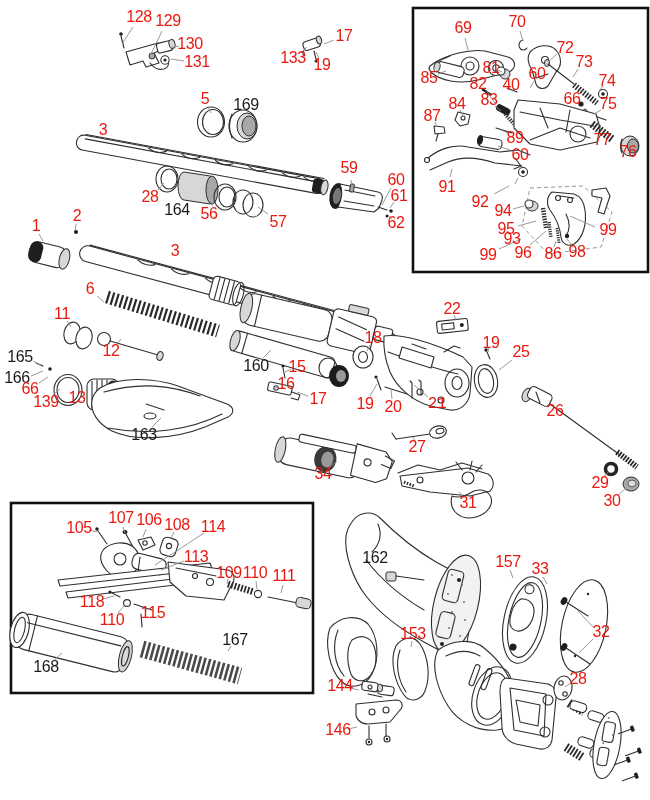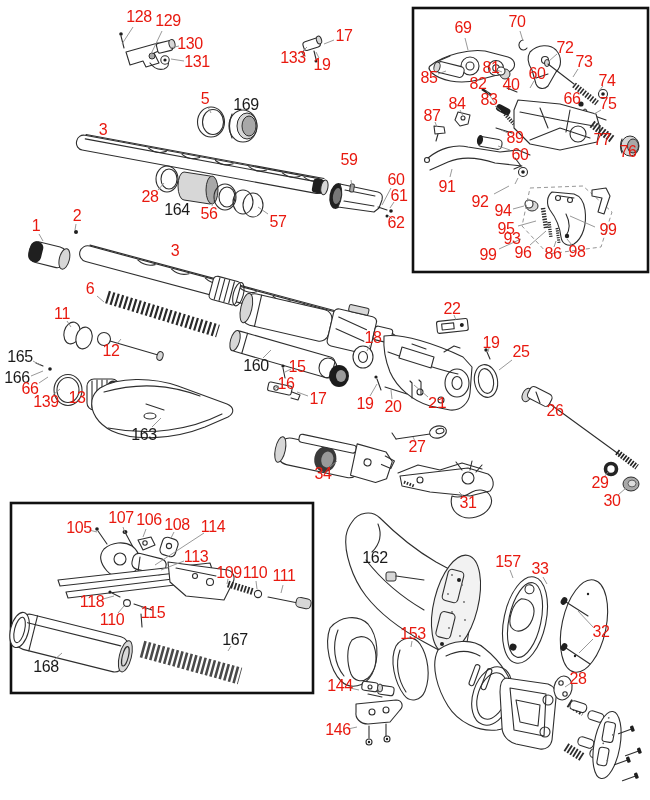--- a/index.html
+++ b/index.html
@@ -593,21 +593,21 @@
       <span class="part-label standard" style="left: 293px; top: 58px;">133</span>
       <span class="part-label standard" style="left: 344px; top: 36px;">17</span>
       <span class="part-label standard" style="left: 322px; top: 65px;">19</span>
       <span class="part-label standard" style="left: 205px; top: 99px;">5</span>
       <span class="part-label assembly" style="left: 246px; top: 105px;">169</span>
       <span class="part-label standard" style="left: 103px; top: 130px;">3</span>
       <span class="part-label standard" style="left: 150px; top: 197px;">28</span>
       <span class="part-label assembly" style="left: 177px; top: 210px;">164</span>
       <span class="part-label standard" style="left: 209px; top: 214px;">56</span>
       <span class="part-label standard" style="left: 278px; top: 222px;">57</span>
-      <span class="part-label standard" style="left: 349px; top: 160px;">59</span>
+      <span class="part-label standard" style="left: 349px; top: 168px;">59</span>
       <span class="part-label standard" style="left: 396px; top: 180px;">60</span>
       <span class="part-label standard" style="left: 399px; top: 196px;">61</span>
       <span class="part-label standard" style="left: 396px; top: 223px;">62</span>
       <span class="part-label standard" style="left: 36px; top: 226px;">1</span>
       <span class="part-label standard" style="left: 77px; top: 216px;">2</span>
       <span class="part-label standard" style="left: 175px; top: 251px;">3</span>
       <span class="part-label standard" style="left: 463px; top: 28px;">69</span>
       <span class="part-label standard" style="left: 517px; top: 22px;">70</span>
       <span class="part-label standard" style="left: 565px; top: 48px;">72</span>
       <span class="part-label standard" style="left: 584px; top: 62px;">73</span>

